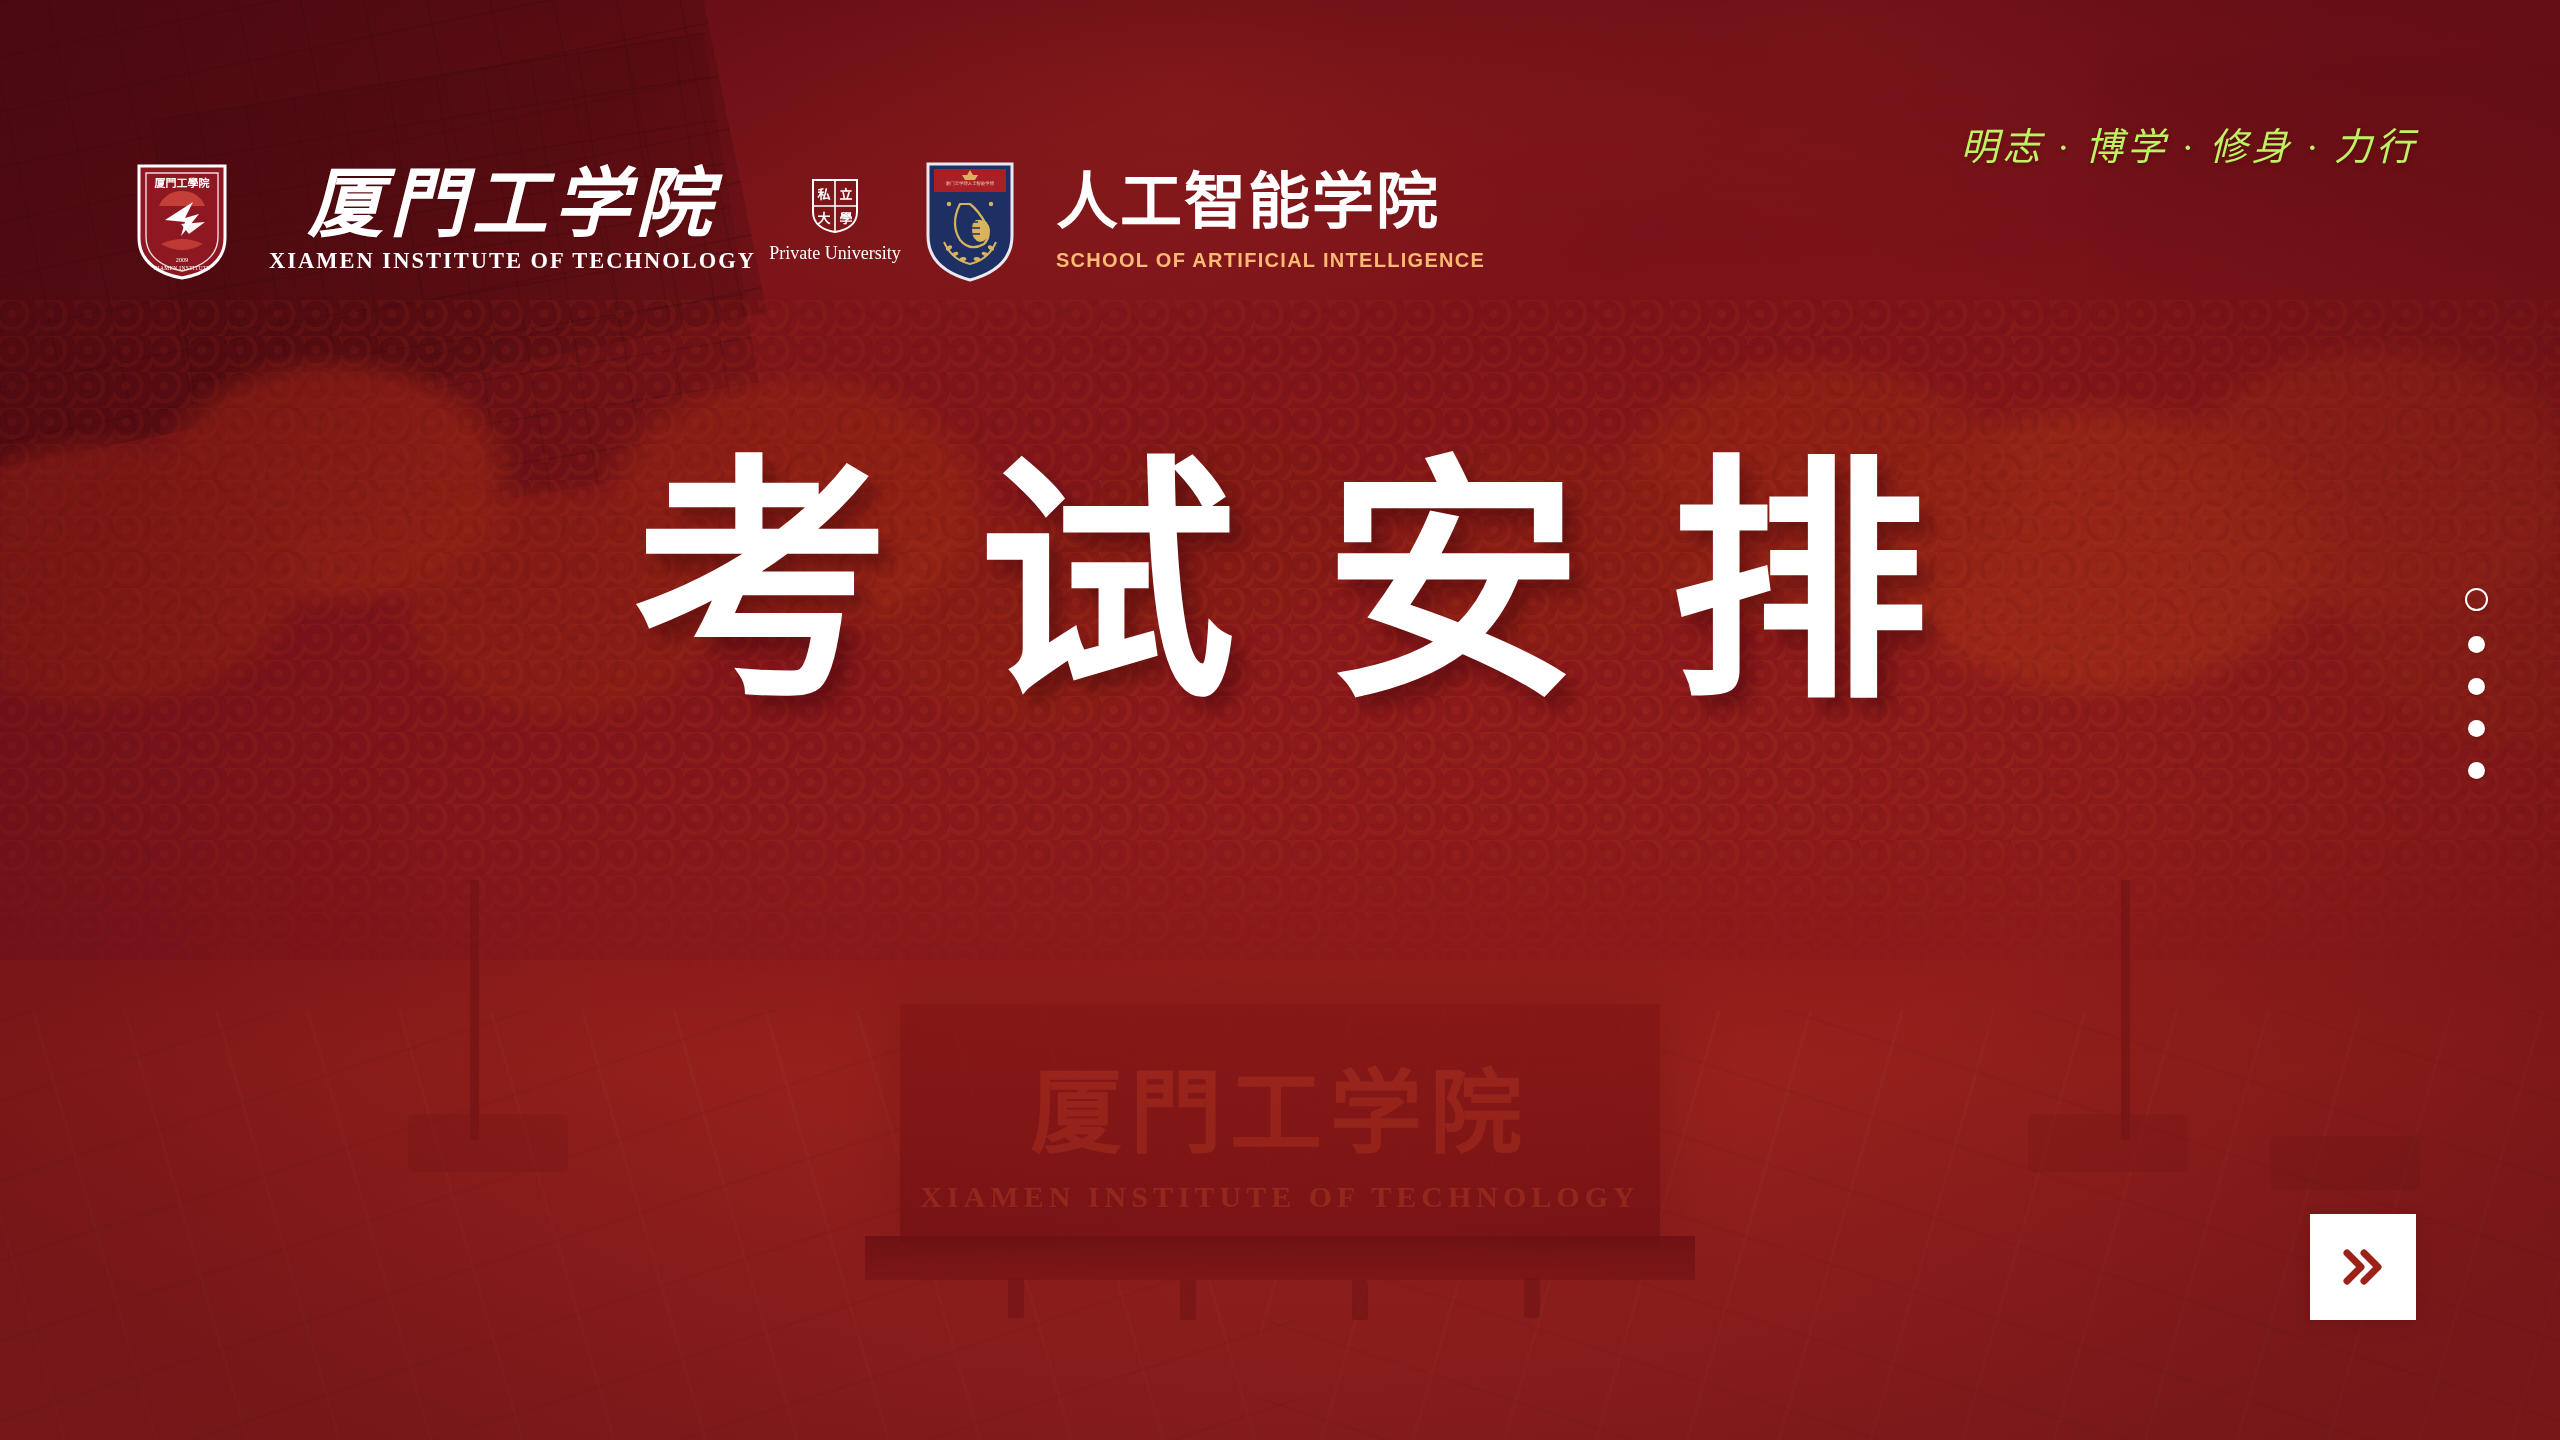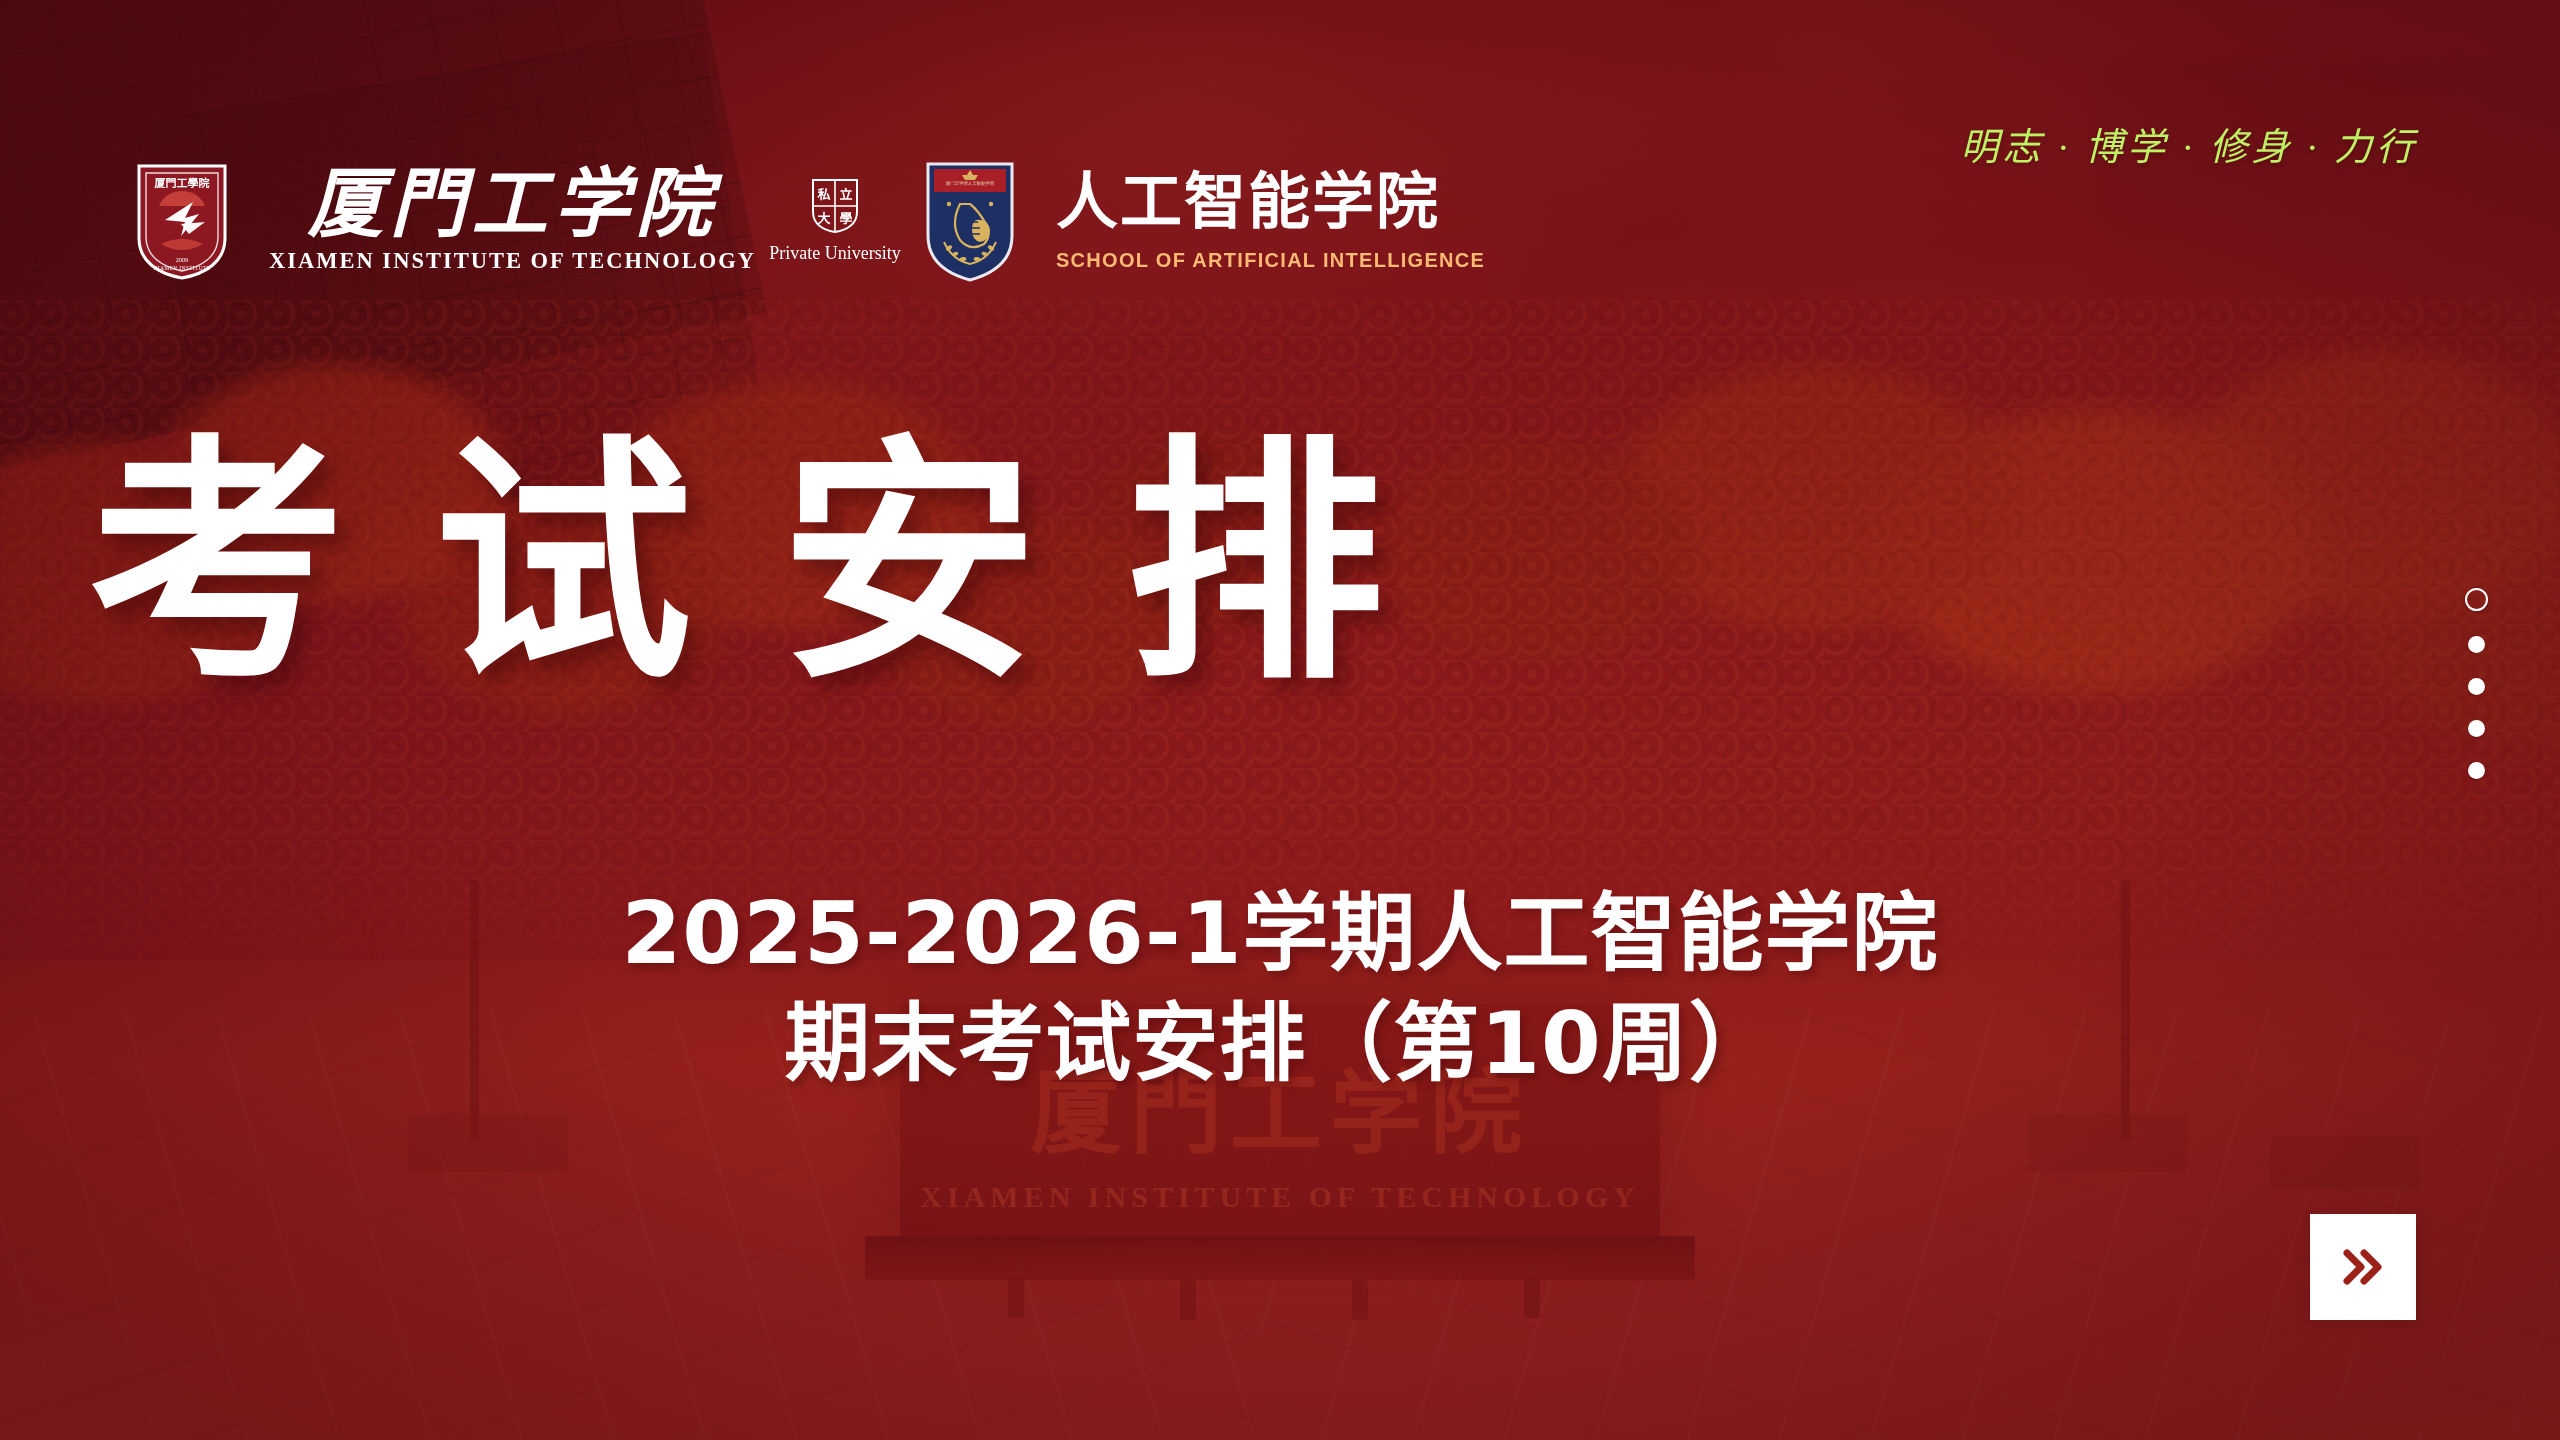--- a/index.html
+++ b/index.html
@@ -182,22 +182,22 @@
   .motto{
     position:absolute;right:142px;top:116px;
     font-family:"Liberation Serif","DejaVu Serif",serif;
     font-size:38px;font-weight:400;font-style:italic;color:#bef264;
     letter-spacing:4px;white-space:nowrap;
     text-shadow:0 2px 5px rgba(60,0,6,.45);
   }
 
   
   .bigTitle{
-    position:absolute;left:0;right:0;top:455px;text-align:left;
-    font-family:Liberation Mono, monospace;
+    position:absolute;left:0;right:0;top:455px;text-align:center;
+    font-family:Liberation Sans, sans-serif;
     font-weight:700;font-size:258px;line-height:1;color:#fff;
     letter-spacing:88px;text-indent:88px;
     white-space:nowrap;
     text-shadow:12px 14px 16px rgba(60,4,10,.40);
   }
 
   
   .subTitle{
     position:absolute;left:0;right:0;top:878px;text-align:center;
     font-family:"DejaVu Sans","Liberation Sans",sans-serif;
@@ -327,24 +327,20 @@
       <div class="aiWord">
         <div class="aiCn">人工智能学院</div>
         <div class="aiEn">SCHOOL OF ARTIFICIAL INTELLIGENCE</div>
       </div>
     </div>
 
     <div class="motto">明志 · 博学 · 修身 · 力行</div>
 
     <div class="bigTitle">考试安排</div>
 
-    <div class="subTitle">
-      <div>2025-2026-1学期人工智能学院</div>
-      <div>期末考试安排（第10周）</div>
-    </div>
 
     <div class="dots">
       <span class="dot hollow"></span>
       <span class="dot"></span>
       <span class="dot"></span>
       <span class="dot"></span>
       <span class="dot"></span>
     </div>
 
     <div class="nextBtn">

